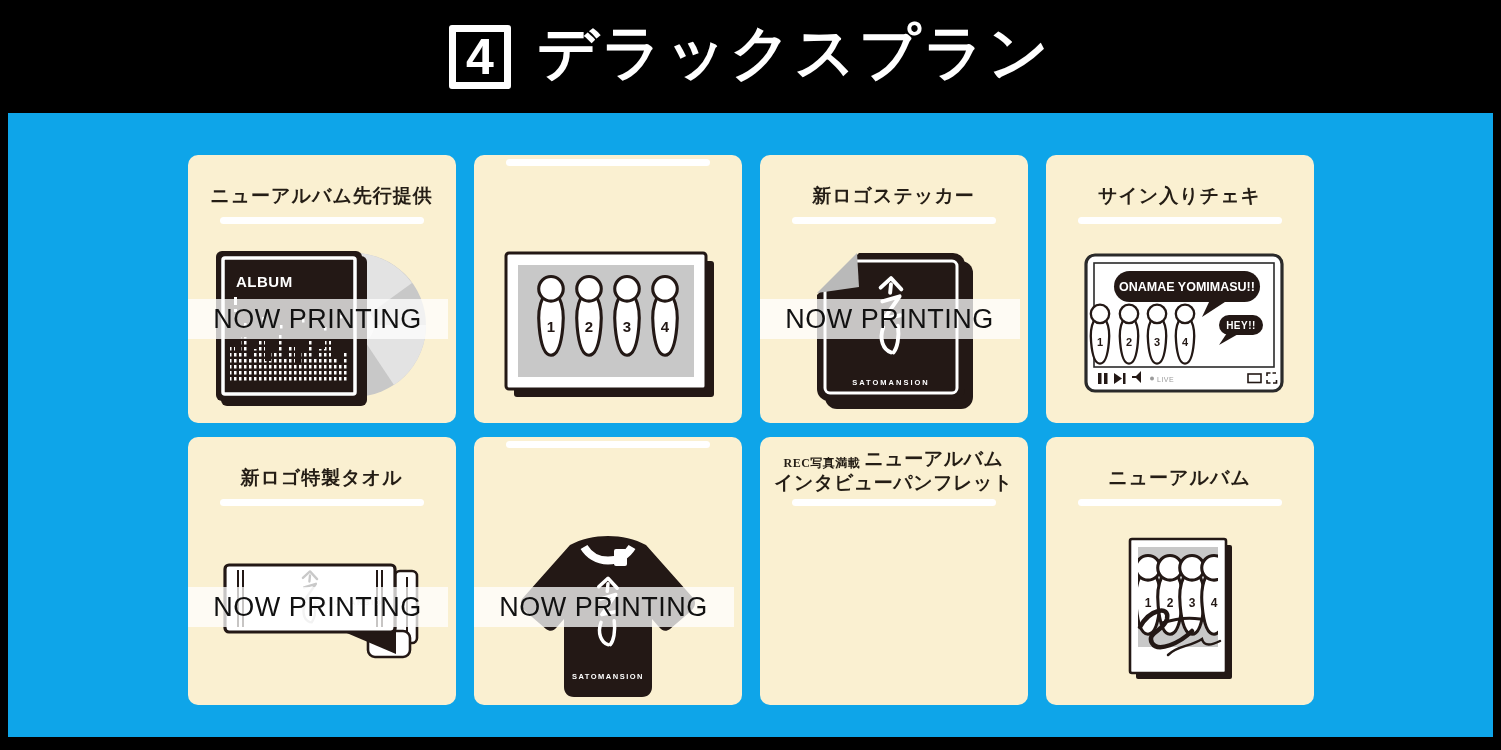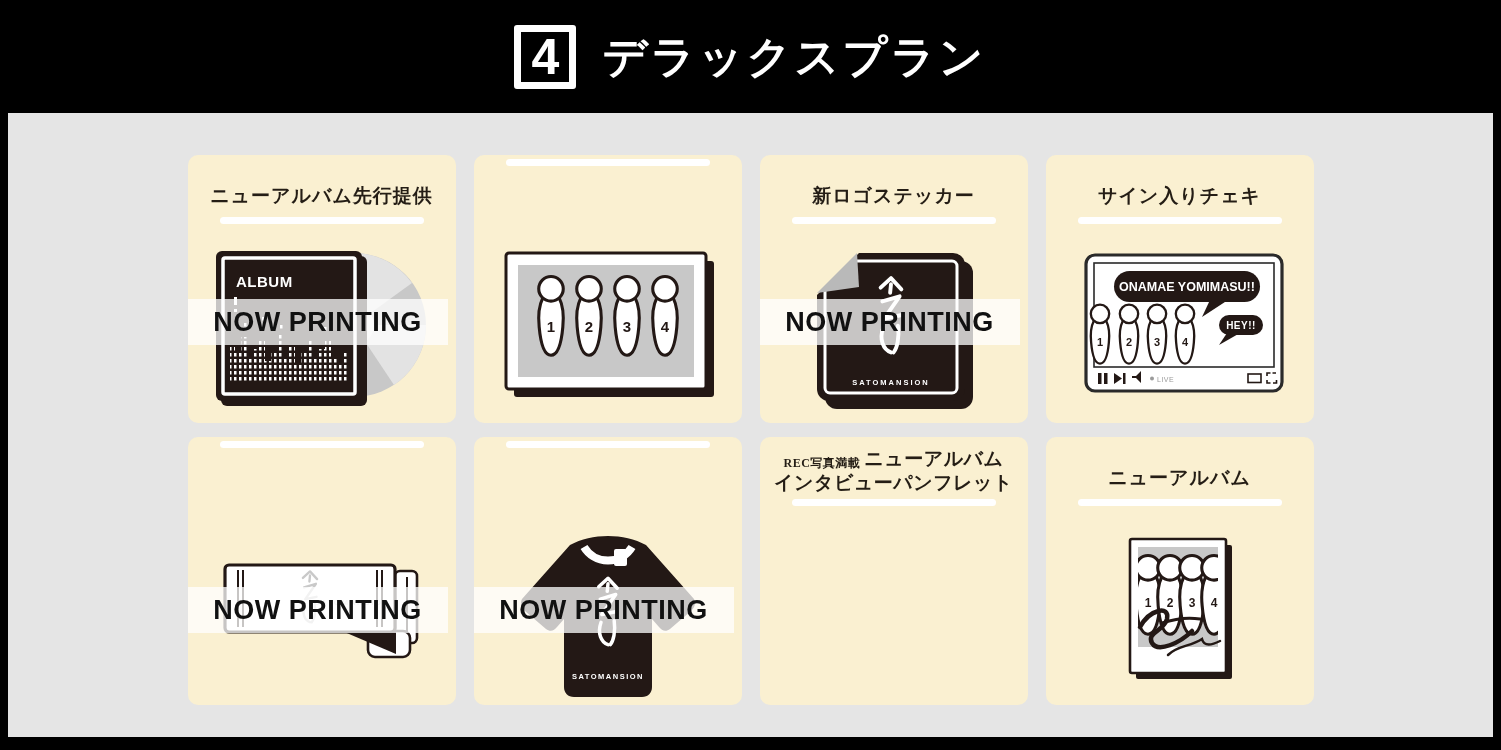--- a/index.html
+++ b/index.html
@@ -13,25 +13,25 @@
   
   .header {
     height:113px; display:flex; align-items:center; justify-content:center; gap:26px;
   }
   .num-box {
     width:62px; height:64px; border:7px solid #fff; border-radius:3px;
     display:flex; align-items:center; justify-content:center;
     color:#fff; font-size:50px; font-weight:bold; line-height:1;
   }
   .header-title {
-    color:#fff; font-size:44px; font-weight:bold; letter-spacing:3px; line-height:1;
+    color:#fff; font-size:60px; font-weight:bold; letter-spacing:3px; line-height:1;font-family:Liberation Mono, monospace;
   }
   
   .panel {
-    position:absolute; left:8px; right:8px; top:113px; bottom:13px; background:#e5e5e5;
+    position:absolute; left:8px; right:8px; top:113px; bottom:13px; background:#0ea5e9;
   }
   .grid {
     display:grid; grid-template-columns:repeat(4,268px); grid-auto-rows:268px;
     gap:14px 18px; justify-content:center; padding-top:42px;
   }
   .card {
     position:relative; background:#FAF0D1; border-radius:10px; overflow:hidden;
   }
   .card-title {
     margin-top:24px; height:34px; text-align:center; font-weight:bold;
@@ -44,24 +44,24 @@
   .card-title .prefix { font-size:12px; font-weight:bold; margin-right:4px; position:relative; top:2px; }
   .rule {
     width:204px; height:7px; background:#fff; border-radius:4px; margin:4px auto 0;
   }
   .art {
     position:absolute; left:0; right:0; top:90px; bottom:0;
     display:flex; justify-content:center; align-items:flex-start; z-index:1;
   }
   .art svg { display:block; }
   .band {
-    position:absolute; left:0; right:8px; height:46px;
+    position:absolute; left:0; right:8px; height:40px;
     background:rgba(255,255,255,0.75); z-index:2;
     display:flex; align-items:center; justify-content:center;
-    font-size:27px; font-weight:700; letter-spacing:0.5px; color:#111;
+    font-size:27px; font-weight:400; letter-spacing:0.5px; color:#111;
   }
   .band.r1 { top:144px; }
   .band.r2 { top:150px; }
   .defs-holder { position:absolute; width:0; height:0; overflow:hidden; }
   text { font-family:"Liberation Sans", sans-serif; }
 </style>
 </head>
 <body>
 
 <svg class="defs-holder" aria-hidden="true">
@@ -208,20 +208,21 @@
             <circle cx="92" cy="133.5" r="2" fill="#9b9b9b"></circle>
             <text x="97" y="136.5" font-size="7" fill="#9b9b9b" letter-spacing="0.5">LIVE</text>
             <rect x="188" y="129" width="13" height="8.5" fill="none" stroke="#231815" stroke-width="1.6"></rect>
             <path d="M207,131 v-3 h3.5 M216,128 h-3.5 M207,135 v3 h3.5 M213,138 h3.5 v-3" fill="none" stroke="#231815" stroke-width="1.6"></path>
           </g>
         </svg>
       </div>
     </div>
 
     <div class="card">
+      <div class="card-title">新ロゴ特製タオル</div>
       <div class="rule"></div>
       <div class="art">
         <svg width="240" height="172" viewBox="0 0 240 172">
           <rect x="193" y="44" width="22" height="72" rx="5" fill="#fff" stroke="#231815" stroke-width="2.6"></rect>
           <line x1="205" y1="50" x2="205" y2="110" stroke="#231815" stroke-width="2"></line>
           <rect x="166" y="104" width="42" height="26" rx="7" fill="#fff" stroke="#231815" stroke-width="2.6"></rect>
           <polygon points="140,104 194,104 194,127" fill="#231815"></polygon>
           <rect x="23" y="38" width="170" height="67" rx="4" fill="#fff" stroke="#231815" stroke-width="3.2"></rect>
           <g stroke="#231815" stroke-width="2">
             <line x1="36" y1="43" x2="36" y2="100"></line>

